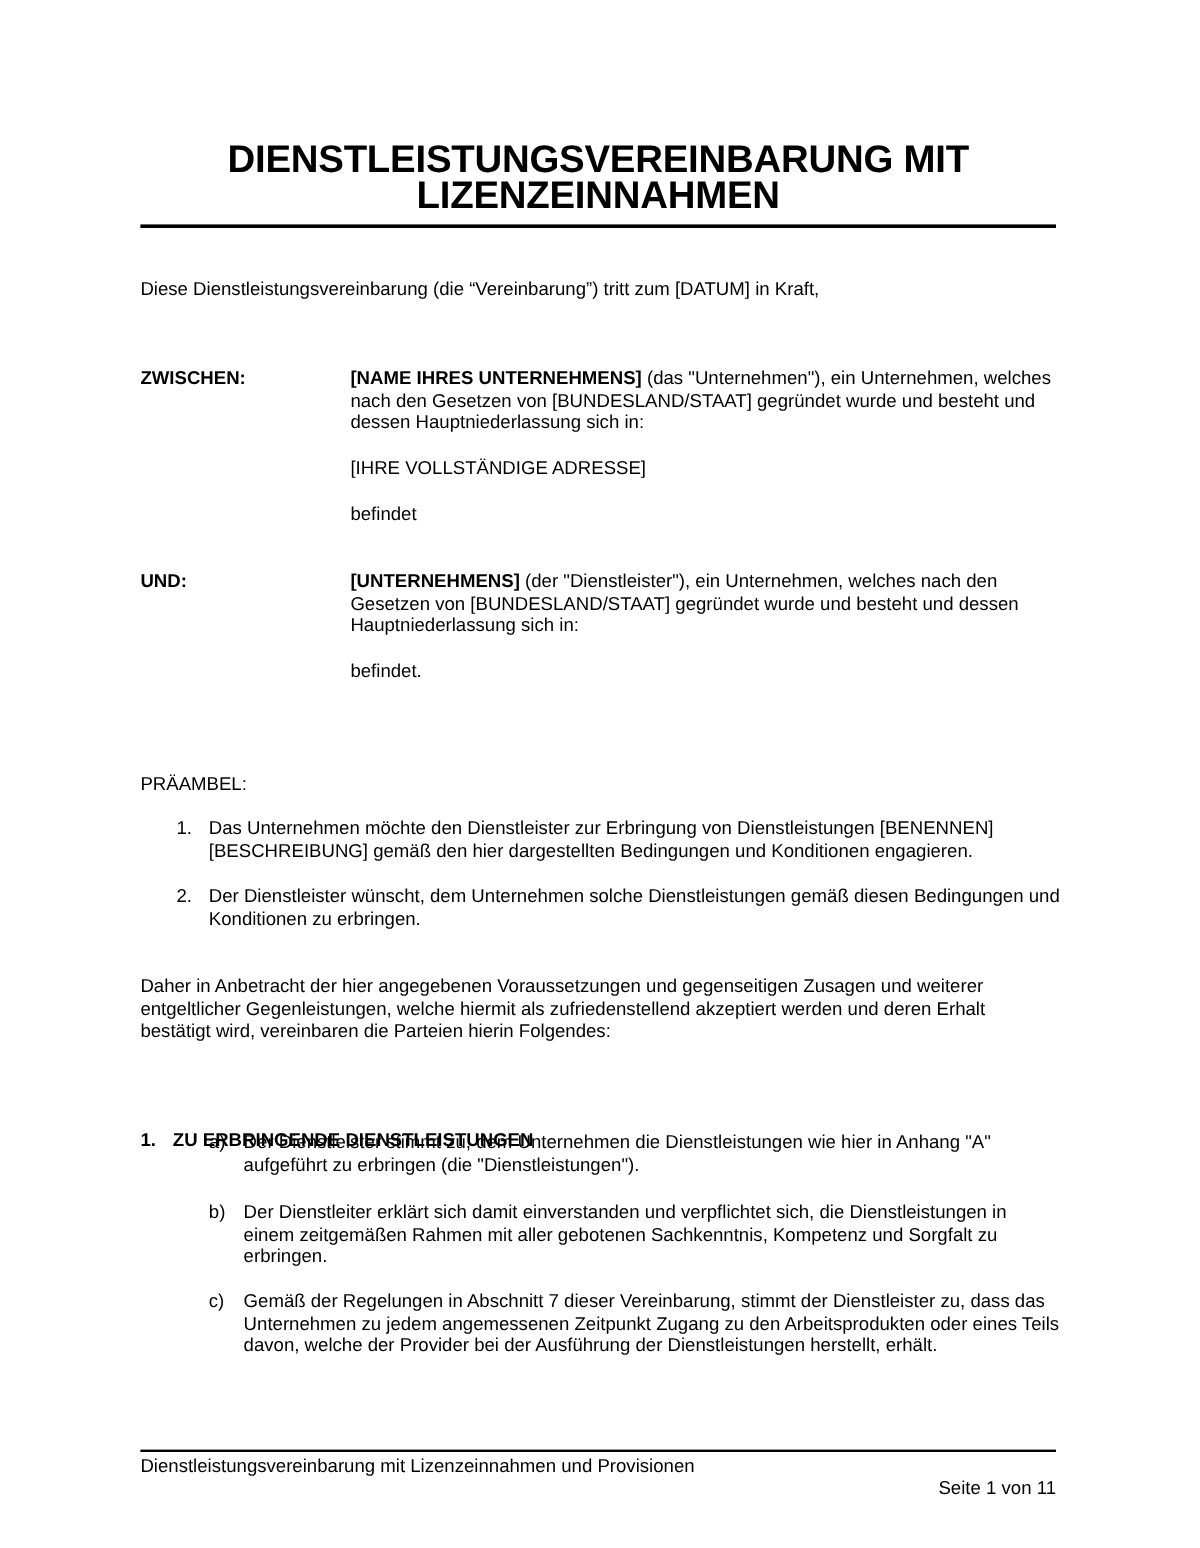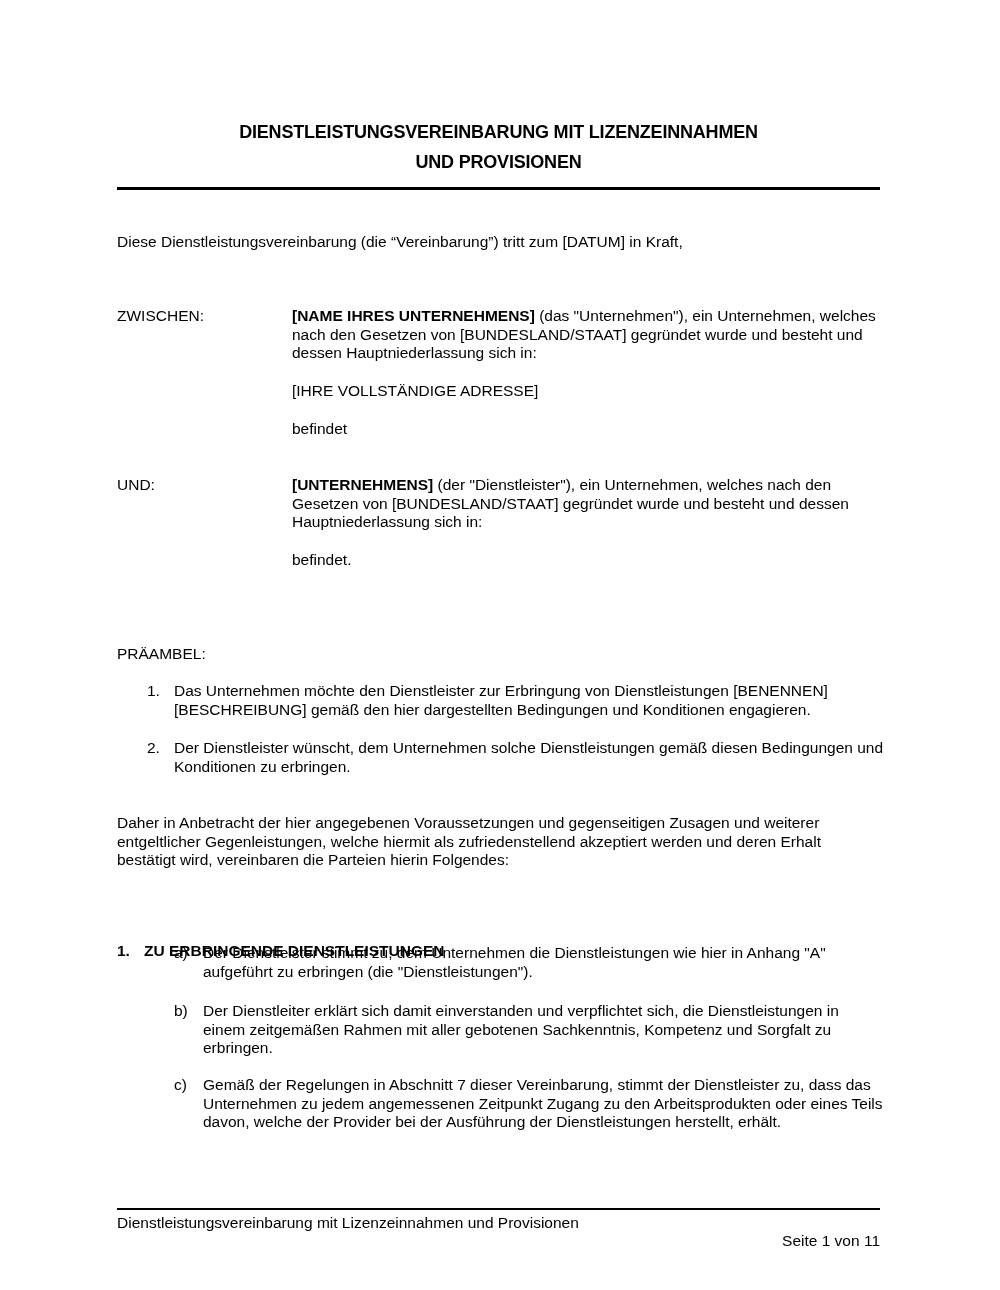--- a/index.html
+++ b/index.html
@@ -1,24 +1,24 @@
 <!DOCTYPE html>
 <html><head>
 <meta charset="utf-8">
 <style>
   html, body { margin: 0; padding: 0; background: #ffffff; }
   body { width: 1000px; height: 1290px; position: relative; overflow: hidden;
          font-family: "Liberation Sans", sans-serif; color: #000; font-size: 15.5px; }
   .page { position: absolute; left: 117px; top: 0; width: 763px; height: 1290px; }
   .title { position: absolute; top: 117px; left: 0; width: 763px; text-align: center;
-           font-weight: bold; font-size: 18px; line-height: 30px; letter-spacing: -0.2px; }
+           font-weight: bold; font-size: 32px; line-height: 30px; letter-spacing: -0.2px; }
   .title-rule { position: absolute; top: 187px; left: 0; width: 763px; height: 3px; background: #000; }
   .p { position: absolute; line-height: 18.7px; }
   .intro { top: 233px; left: 0; width: 763px; }
-  .party-label { position: absolute; font-weight: normal; }
+  .party-label { position: absolute; font-weight: bold; }
   .party-body { position: absolute; left: 175px; width: 590px; line-height: 18.7px; }
   .party-body b { font-weight: bold; }
   .party-body .para { margin: 0 0 19px 0; }
   .preamble { top: 645px; left: 0; }
   .ol-item { position: absolute; left: 30px; width: 735px; line-height: 18.7px; }
   .ol-num { position: absolute; left: 0; top: 0; }
   .ol-text { position: absolute; left: 27px; width: 710px; }
   .whereas { top: 814px; left: 0; width: 763px; }
   .sec-head { position: absolute; top: 906px; left: 0; font-weight: bold; margin-top: 36px; }
   .sec-head .num { display: inline-block; width: 27px; }
@@ -29,21 +29,20 @@
   .footer-left { position: absolute; top: 1214px; left: 0; }
   .footer-right { position: absolute; top: 1232px; right: 0; margin-left: 48px; }
 </style>
 </head>
 <body>
 
 <div class="page">
 
   <div class="title">
     <div>DIENSTLEISTUNGSVEREINBARUNG MIT LIZENZEINNAHMEN</div>
-    <div>UND PROVISIONEN</div>
   </div>
   <div class="title-rule"></div>
 
   <div class="p intro">Diese Dienstleistungsvereinbarung (die “Vereinbarung”) tritt zum [DATUM] in Kraft,</div>
 
   <div class="party-label" style="top:307px;left:0;">ZWISCHEN:</div>
   <div class="party-body" style="top:307px;">
     <div class="para"><b>[NAME IHRES UNTERNEHMENS]</b><span> (das "Unternehmen"), ein Unternehmen, welches nach den Gesetzen von [BUNDESLAND/STAAT] gegründet wurde und besteht und dessen Hauptniederlassung sich in:</span></div>
     <div class="para">[IHRE VOLLSTÄNDIGE ADRESSE]</div>
     <div class="para">befindet</div>

